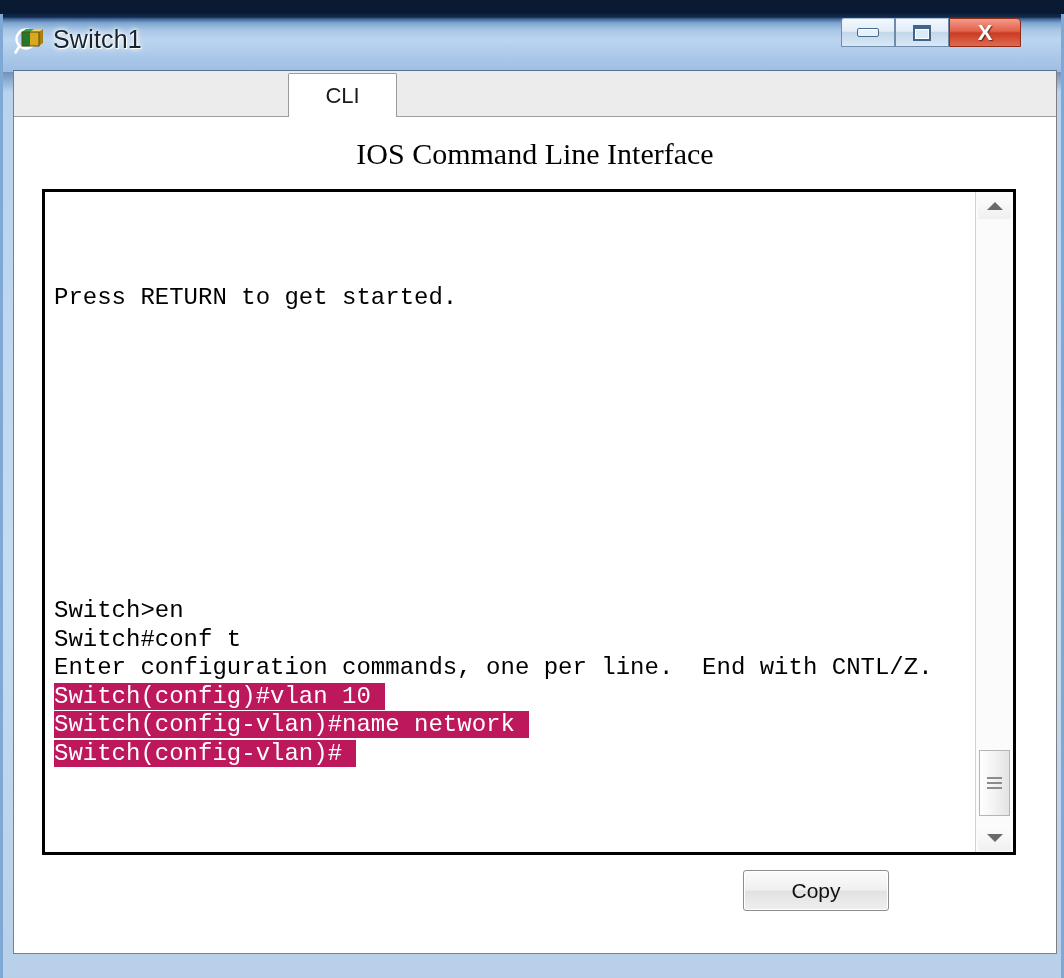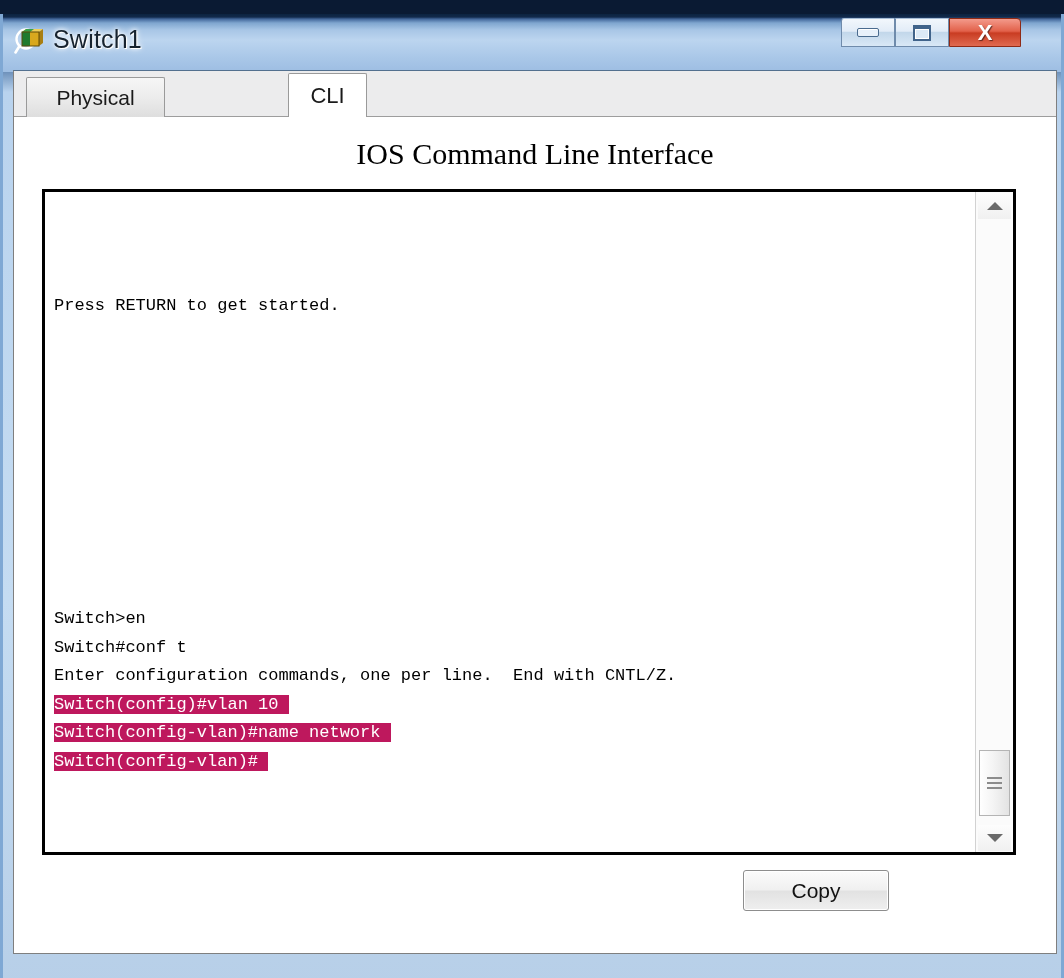--- a/index.html
+++ b/index.html
@@ -154,21 +154,21 @@
   .tab.active {
     background: #ffffff;
     border-color: #9a9a9a;
     top: 2px;
     height: 44px;
     z-index: 3;
     font-size: 22px;
   }
   #tab-0 { left: 12px; width: 139px; }
   #tab-1 { left: 151px; width: 123px; }
-  #tab-2 { left: 274px; width: 79px; }
+  #tab-2 { left: 274px; width: 109px; }
 
   
   #page-title {
     position: absolute;
     left: 0; top: 66px;
     width: 100%;
     text-align: center;
     font-family: "Liberation Serif", serif;
     font-size: 30px;
     color: #000000;
@@ -181,25 +181,25 @@
     width: 974px;
     height: 666px;
     border: 3px solid #000000;
     box-sizing: border-box;
     background: #ffffff;
   }
   #terminal-text {
     position: absolute;
     left: 0; top: 0;
     right: 38px; bottom: 0;
-    padding: 14px 0 0 9px;
+    padding: 6px 0 0 9px;
     box-sizing: border-box;
     overflow: hidden;
     font-family: "Liberation Mono", "DejaVu Sans Mono", monospace;
-    font-size: 17px;
+    font-size: 24px;
     line-height: 28.5px;
     color: #000000;
     white-space: pre;
   }
   #terminal-text .line { height: 28.5px; }
   #terminal-text .sel {
     background: #be185d;
     color: #ffffff;
   }
 
@@ -298,23 +298,20 @@
       <span class="glyph-max"></span>
     </div>
     <div class="win-btn" id="btn-close">
       <span class="glyph-close">X</span>
     </div>
   </div>
 
   <div id="client">
 
     <div id="tabstrip">
-      <div class="tab inactive" id="tab-0">
-        <span>Physical</span>
-      </div>
       <div class="tab active" id="tab-2">
         <span>CLI</span>
       </div>
     </div>
 
     <div id="page-title">IOS Command Line Interface</div>
 
     <div id="terminal-wrap">
       <div id="terminal-text"><div class="line">&nbsp;</div><div class="line">&nbsp;</div><div class="line">&nbsp;</div><div class="line">Press RETURN to get started.</div><div class="line">&nbsp;</div><div class="line">&nbsp;</div><div class="line">&nbsp;</div><div class="line">&nbsp;</div><div class="line">&nbsp;</div><div class="line">&nbsp;</div><div class="line">&nbsp;</div><div class="line">&nbsp;</div><div class="line">&nbsp;</div><div class="line">&nbsp;</div><div class="line">Switch&gt;en</div><div class="line">Switch#conf t</div><div class="line">Enter configuration commands, one per line.  End with CNTL/Z.</div><div class="line"><span class="sel">Switch(config)#vlan 10 </span></div><div class="line"><span class="sel">Switch(config-vlan)#name network </span></div><div class="line"><span class="sel">Switch(config-vlan)# </span></div></div>
 

